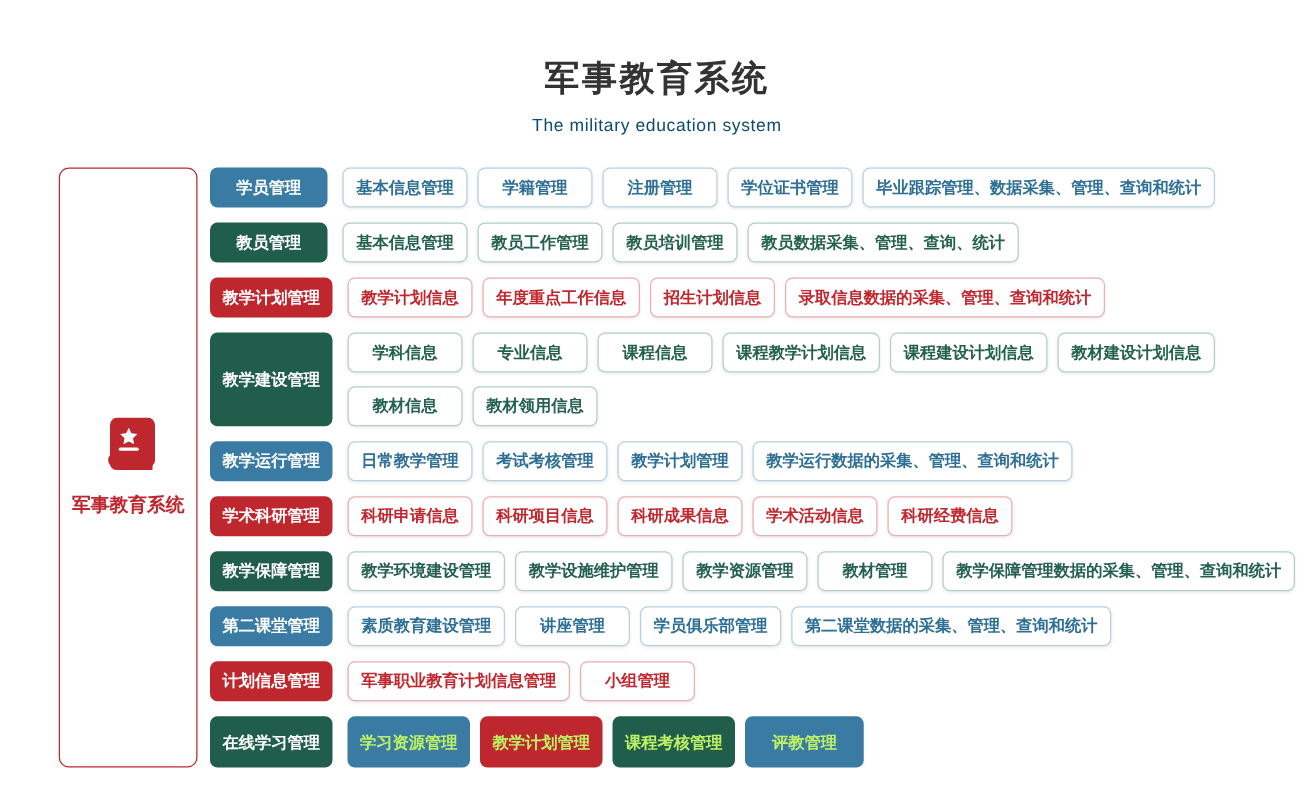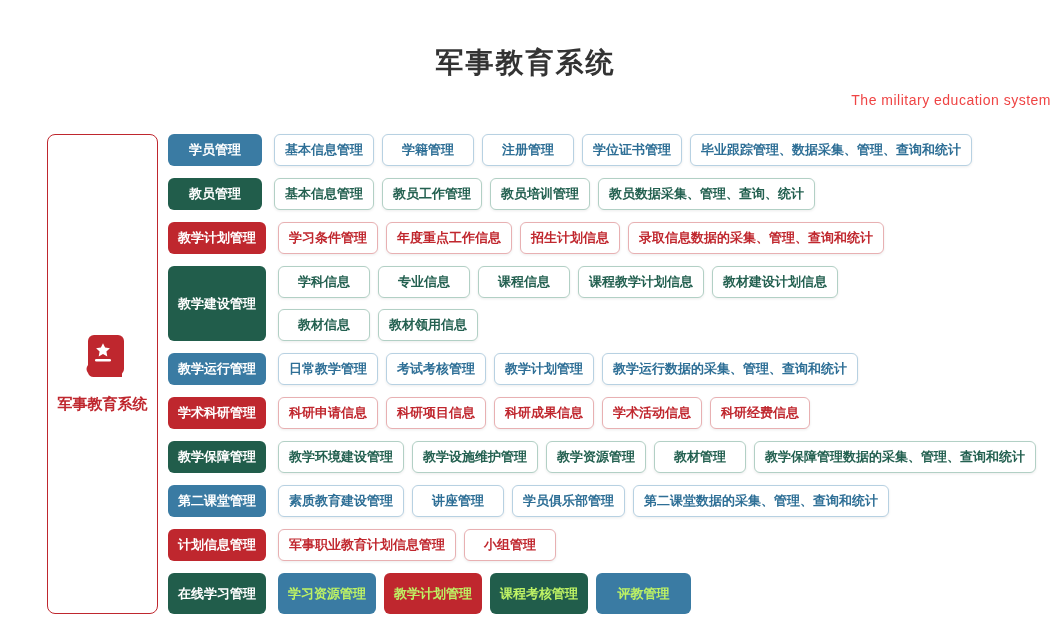--- a/index.html
+++ b/index.html
@@ -1,21 +1,21 @@
 <!DOCTYPE html>
 <html style="--blue: #3a7ba3; --green: #215d4b; --red: #bf272e;"><head>
 <meta charset="utf-8">
 <style>
   * { margin: 0; padding: 0; box-sizing: border-box; }
   html, body { width: 1051px; background: #ffffff; font-family: "Liberation Sans", "DejaVu Sans", sans-serif; }
   body { height: 636px; overflow: hidden; }
 
   .header { text-align: center; padding-top: 44px; }
   .title { font-size: 28px; font-weight: bold; color: #333333; letter-spacing: 2px; }
-  .subtitle { font-size: 14px; color: #ef4444; margin-top: 10px; letter-spacing: 0.5px; text-align: right; }
+  .subtitle { font-size: 14px; color: #0c4a6e; margin-top: 10px; letter-spacing: 0.5px; }
 
   .main { display: flex; align-items: stretch; margin: 26px 0 0 47px; }
 
   .sidebar {
     width: 111px; flex: none;
     border: 1px solid var(--red); border-radius: 8px;
     display: flex; flex-direction: column; align-items: center; justify-content: center;
     margin-right: 10px;
   }
   .sidebar-label { color: var(--red); font-size: 15px; font-weight: bold; margin-top: 10px; white-space: nowrap; }
@@ -86,35 +86,36 @@
             <div class="box item green outline">教员工作管理</div>
             <div class="box item green outline">教员培训管理</div>
             <div class="box item green outline">教员数据采集、管理、查询、统计</div>
           </div>
         </div>
       </div>
       <div class="row">
         <div class="box cat red">教学计划管理</div>
         <div class="lines">
           <div class="line">
-            <div class="box item red outline">学习条件管理</div>
+            <div class="box item red outline">教学计划信息</div>
             <div class="box item red outline">年度重点工作信息</div>
             <div class="box item red outline">招生计划信息</div>
             <div class="box item red outline">录取信息数据的采集、管理、查询和统计</div>
           </div>
         </div>
       </div>
       <div class="row">
         <div class="box cat green">教学建设管理</div>
         <div class="lines">
           <div class="line">
             <div class="box item green outline">学科信息</div>
             <div class="box item green outline">专业信息</div>
             <div class="box item green outline">课程信息</div>
             <div class="box item green outline">课程教学计划信息</div>
+            <div class="box item green outline">课程建设计划信息</div>
             <div class="box item green outline">教材建设计划信息</div>
           </div>
           <div class="line">
             <div class="box item green outline">教材信息</div>
             <div class="box item green outline">教材领用信息</div>
           </div>
         </div>
       </div>
       <div class="row">
         <div class="box cat blue">教学运行管理</div>

